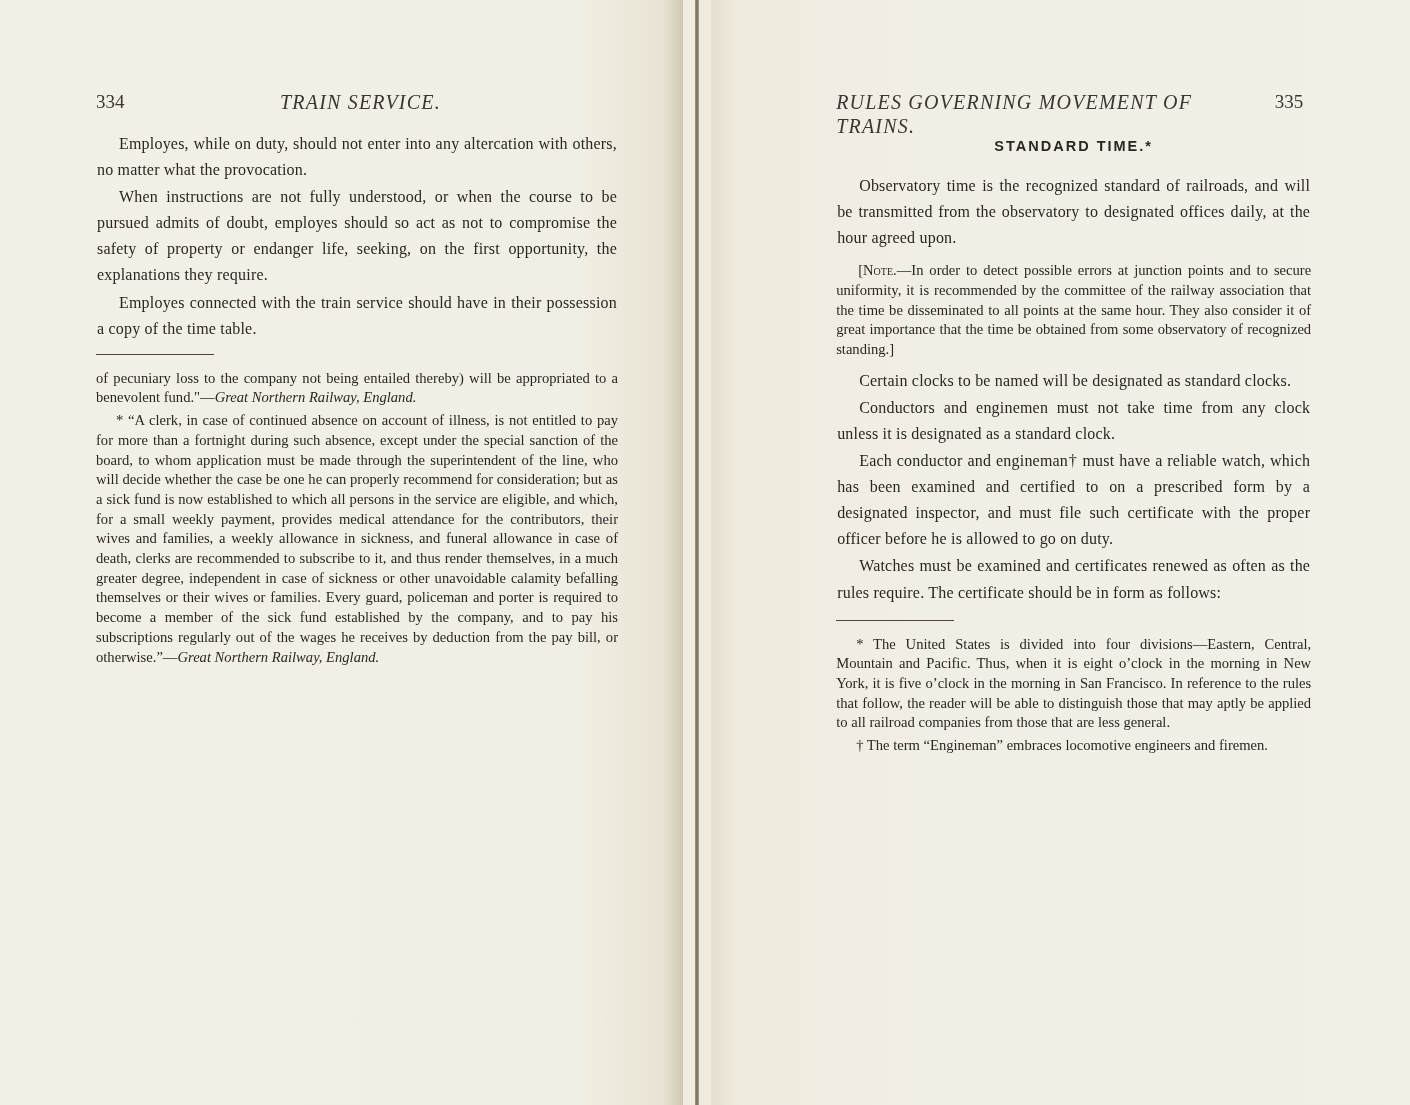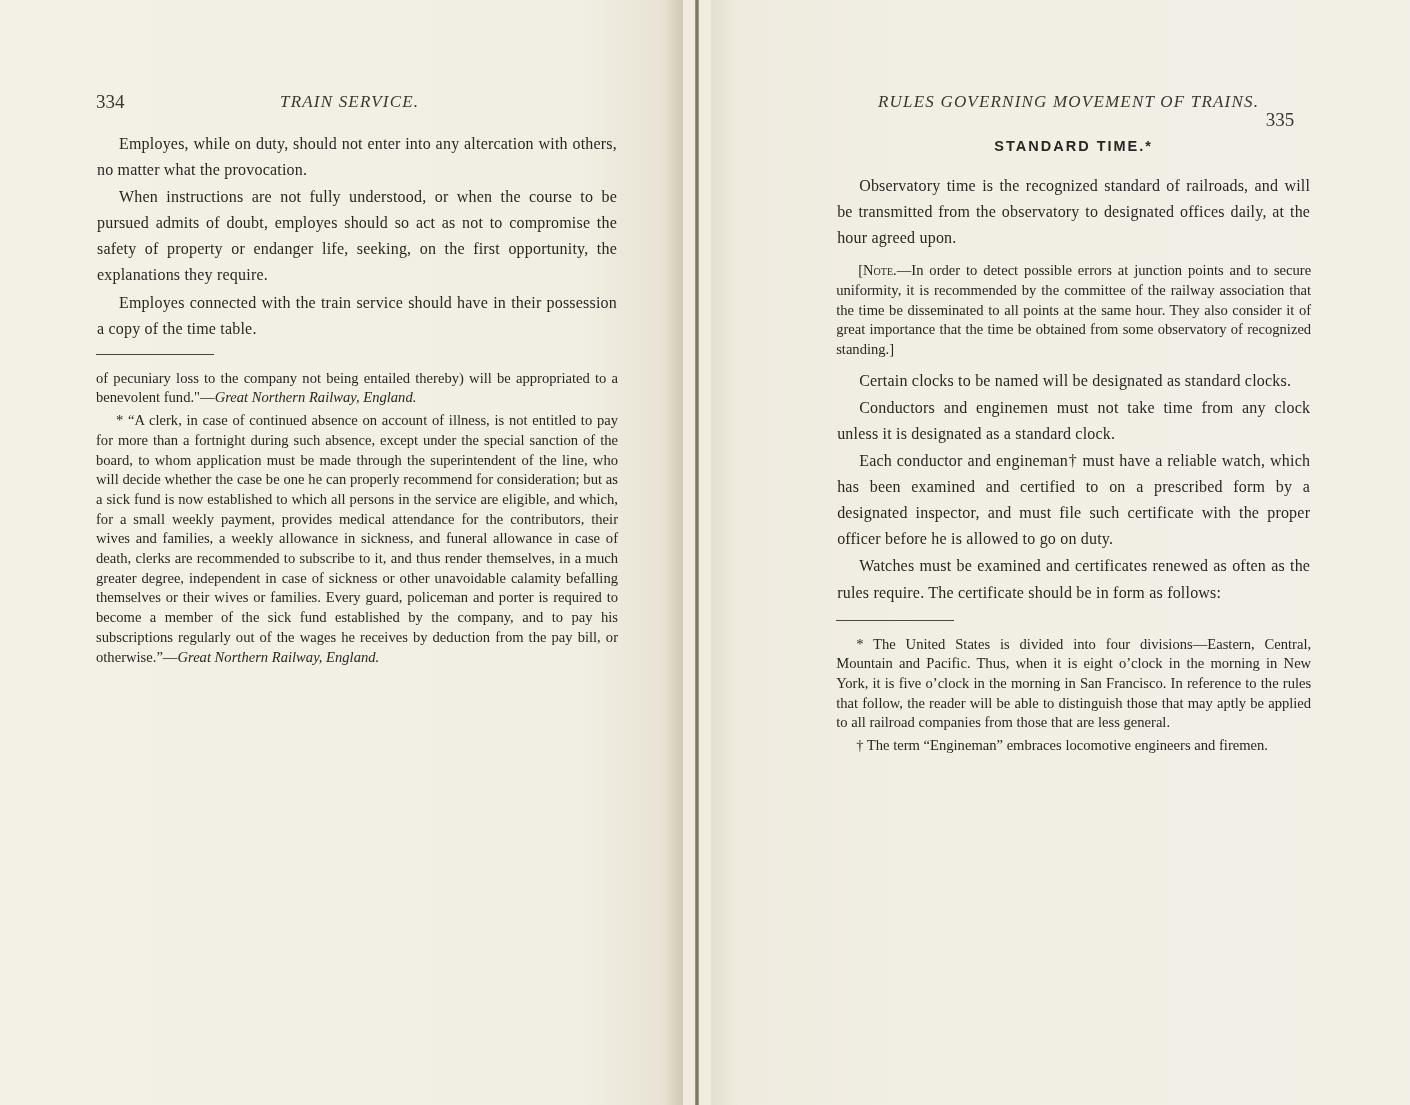--- a/index.html
+++ b/index.html
@@ -26,24 +26,24 @@
     background: linear-gradient(to right, #e4dfcf 0%, #efebdf 4%, #f1eee4 30%, #f2efe6 100%);
   }
   .running-head {
     position: absolute; top: 90px; height: 24px;
     font-size: 16px; line-height: 24px; color: #3a3732;
   }
   .left-head { left: 96px; width: 524px; }
   .right-head { left: 125px; width: 475px; }
   .folio { position: absolute; top: 0; font-family: "Liberation Serif", serif; font-size: 19px; }
   .left-head .folio { left: 0; }
-  .right-head .folio { right: 17px; margin-top: 18px; }
+  .right-head .folio { right: 8px; }
   .head-title {
     position: absolute; top: 0; font-style: italic; letter-spacing: 1.2px;
-    font-family: "Liberation Serif", serif; font-size: 17px;
+    font-family: "Liberation Serif", serif; font-size: 20px;
   }
   .left-head .head-title { left: 184px; }
   .right-head .head-title { right: 52px; }
 
   .text-block { position: absolute; }
   .left-text { left: 96px; top: 130px; width: 522px; }
   .right-text { left: 125px; top: 133px; width: 475px; }
 
   .body-p {
     margin: 1px; font-size: 16px; line-height: 26.1px;

